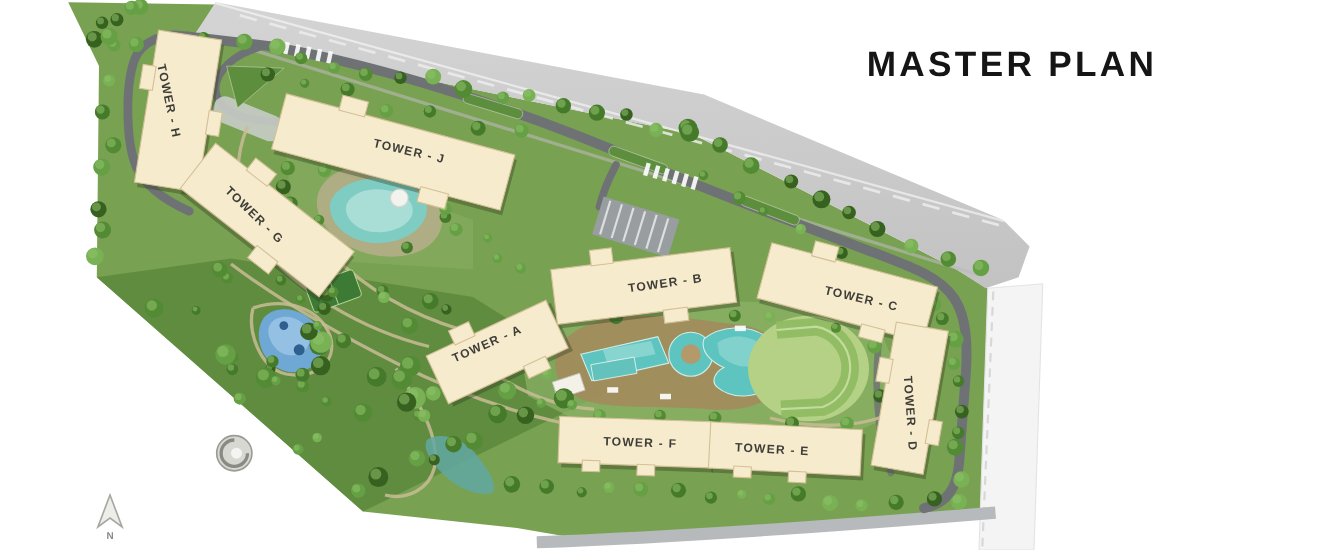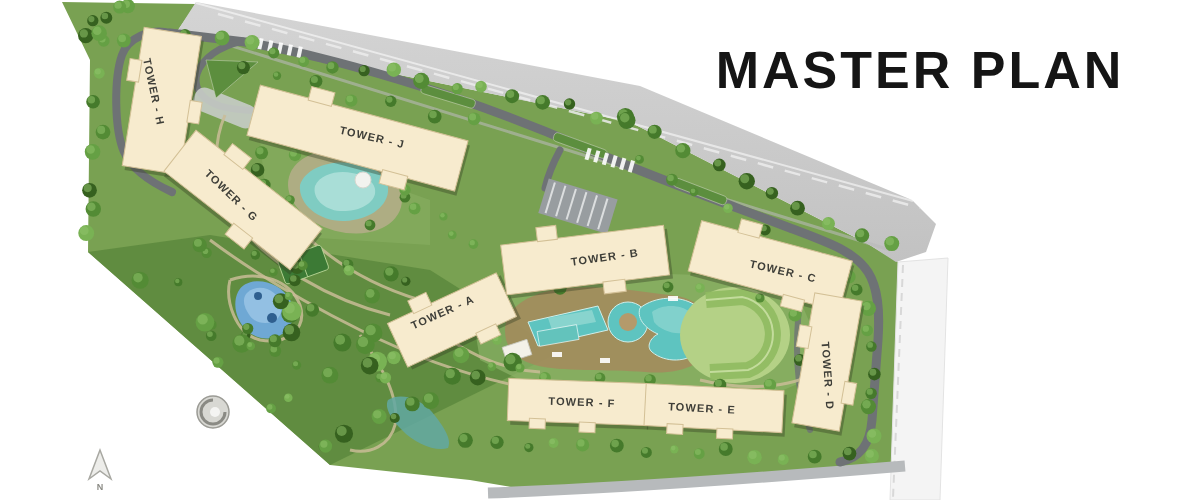--- a/index.html
+++ b/index.html
@@ -1,20 +1,20 @@
 <!DOCTYPE html>
 <html><head>
 <meta charset="utf-8">
 <style>
   html,body{margin:0;padding:0;background:#ffffff;}
   .stage{position:relative;width:1200px;height:500px;background:#ffffff;overflow:hidden;
          font-family:"Liberation Sans",sans-serif;}
   .stage svg{position:absolute;left:0;top:0;}
   .title{position:absolute;left:700px;top:40px;width:440px;text-align:center;
-         font-size:52px;font-weight:800;letter-spacing:3px;color:#151515;
+         font-size:32px;font-weight:800;letter-spacing:3px;color:#151515;
          font-family:"Liberation Sans",sans-serif;}
   .bld{fill:#f7ebce;stroke:#d3c096;stroke-width:1;}
   .sh{fill:rgba(50,60,35,.38);stroke:none;}
   .lbl{font:700 11px "Liberation Sans",sans-serif;fill:#3e3e38;letter-spacing:1.1px;text-anchor:middle;}
   .north{font:700 9px "Liberation Sans",sans-serif;fill:#8a8a84;text-anchor:middle;}
   .path1{stroke:#c9bc96;stroke-width:3;fill:none;opacity:.85;}
 </style>
 </head>
 <body>
 

